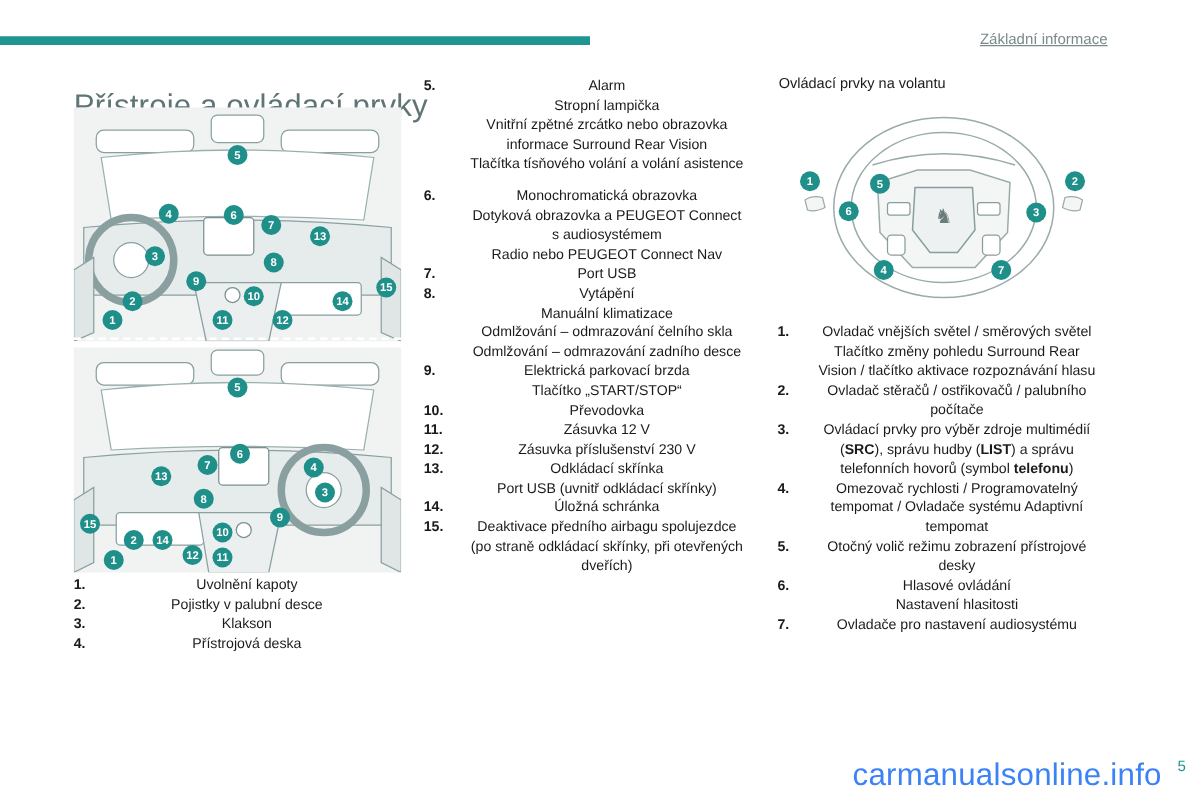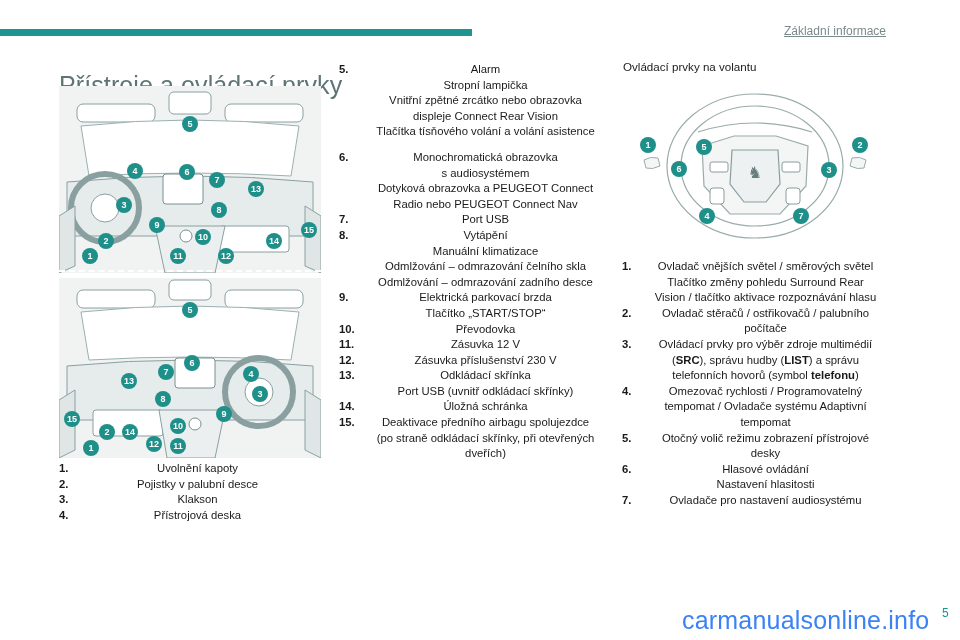--- a/index.html
+++ b/index.html
@@ -244,30 +244,30 @@
     </li>
 </ul>
 
 <ul class="list list-mid">
   <li>
       <span class="num">5.</span>
       <span class="body">
     <span>Alarm</span>
     <span>Stropní lampička</span>
     <span>Vnitřní zpětné zrcátko nebo obrazovka</span>
-    <span>displeje Connect Rear Vision</span>
+    <span>informace Surround Rear Vision</span>
     <span>Tlačítka tísňového volání a volání asistence</span>
   </span>
     </li>
   <li class="gap">
       <span class="num">6.</span>
       <span class="body">
     <span>Monochromatická obrazovka</span>
+    <span>Dotyková obrazovka a PEUGEOT Connect</span>
     <span>s audiosystémem</span>
-    <span>Dotyková obrazovka a PEUGEOT Connect</span>
     <span>Radio nebo PEUGEOT Connect Nav</span>
   </span>
     </li>
   <li>
       <span class="num">7.</span>
       <span class="body">
     <span>Port USB</span>
   </span>
     </li>
   <li>

